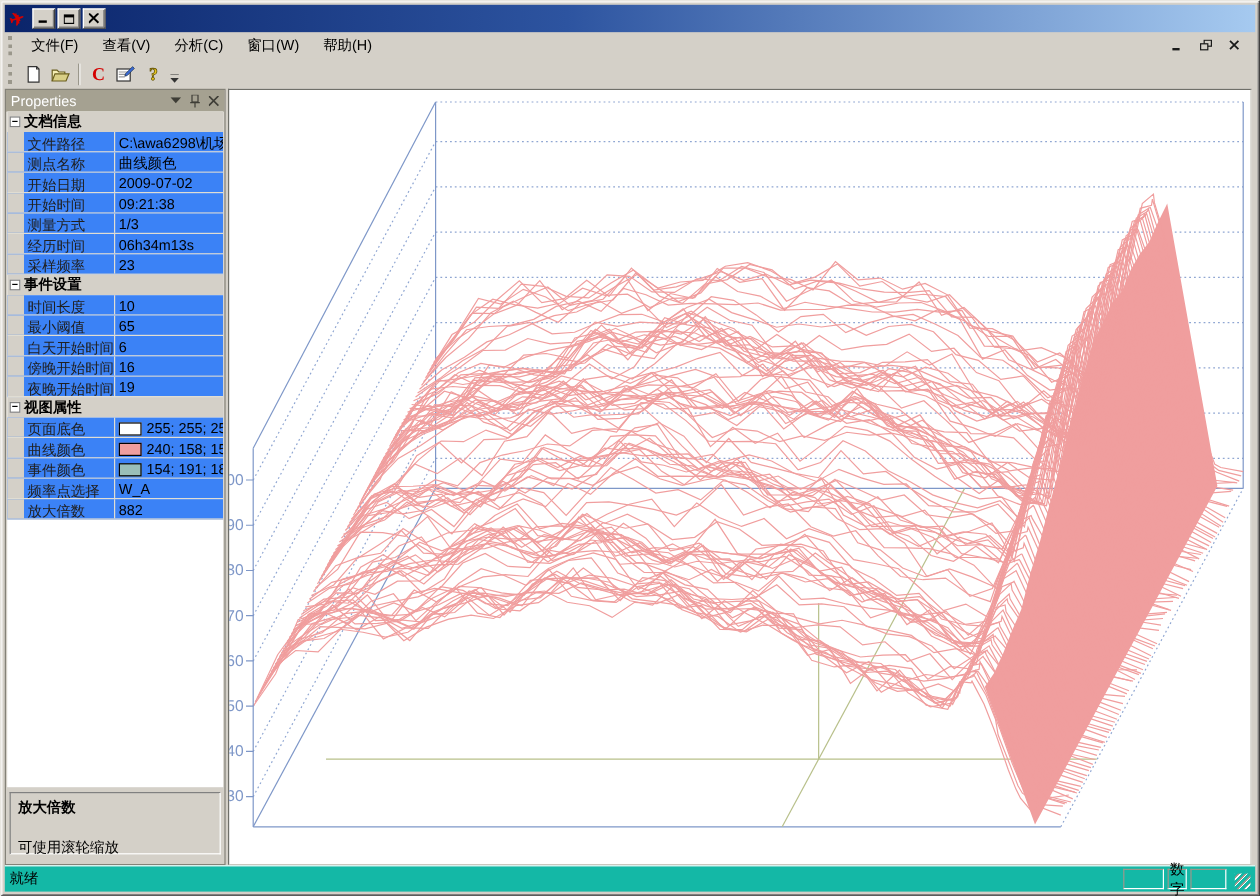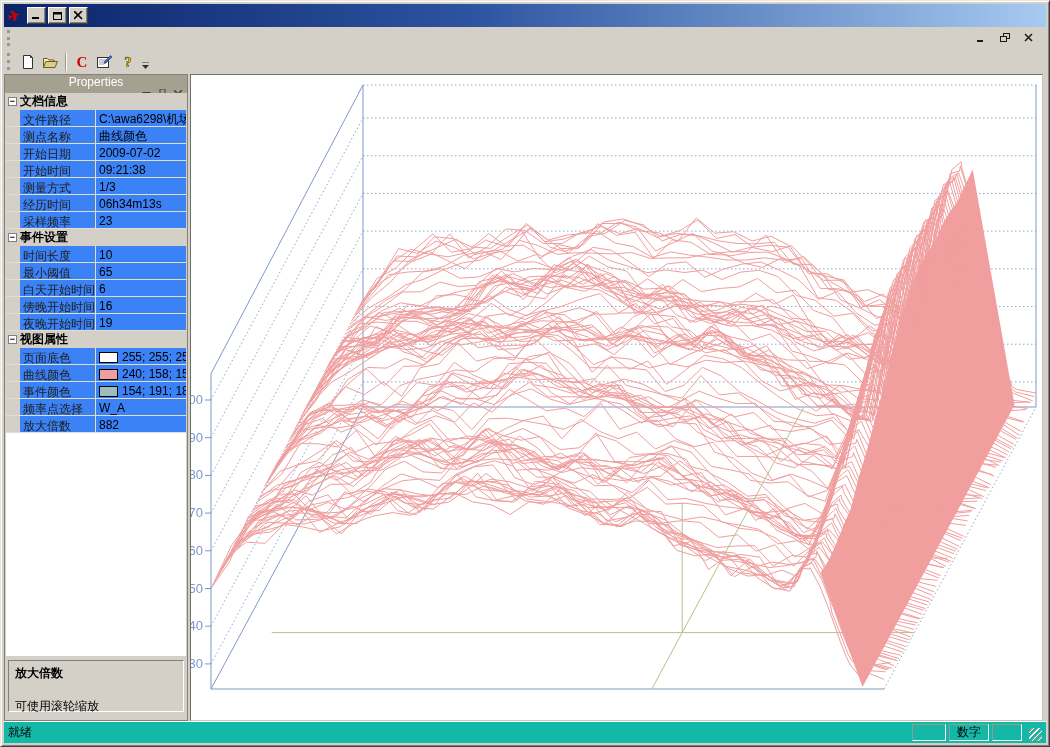--- a/index.html
+++ b/index.html
@@ -28,21 +28,21 @@
   
   .toolbar{position:absolute;left:3px;top:48px;right:3px;height:25px;background:#d4d0c8;
     display:flex;align-items:center;}
   .tool-btn{width:23px;height:22px;display:flex;align-items:center;justify-content:center;}
   .tool-sep{width:2px;height:18px;border-left:1px solid #9a978b;border-right:1px solid #fff;margin:0 3px;}
   .tool-more{width:12px;height:22px;display:flex;align-items:flex-end;justify-content:center;padding-bottom:3px;}
   
   .props{position:absolute;left:3px;top:73px;width:184px;bottom:25px;background:#d4d0c8;
     border:1px solid #848278;}
   .props-header{position:absolute;left:0;top:0;right:0;height:18px;background:#a5a191;
-    color:#fff;display:flex;align-items:center;padding:0 4px;font-size:12px;flex-direction:column;}
+    color:#fff;display:flex;align-items:center;padding:0 4px;font-size:12px;}
   .ph-icons{margin-left:auto;display:flex;align-items:center;gap:7px;color:#3e3d36;}
   .props-body{position:absolute;left:1px;right:1px;top:18px;bottom:64px;background:#fff;overflow:hidden;}
   .cat-row{height:17px;background:#d4d0c8;display:flex;align-items:center;font-weight:bold;color:#000;}
   .cat-box{width:9px;height:9px;border:1px solid #808080;background:#fff;margin:0 3px 0 2px;
     font-size:9px;line-height:7px;text-align:center;color:#000;flex:0 0 auto;}
   .prop-row{height:17px;display:flex;align-items:stretch;background:#3b82f6;border-bottom:1px solid #e0ddd3;}
   .prop-indent{width:14px;background:#d4d0c8;flex:0 0 auto;}
   .prop-label{width:76px;flex:0 0 auto;padding:2px 0 0 3px;color:#202020;white-space:nowrap;overflow:hidden;
     border-right:1px solid #e0ddd3;}
   .prop-value{flex:1;padding:2px 0 0 3px;color:#000;white-space:nowrap;overflow:hidden;display:flex;align-items:center;}
@@ -86,20 +86,21 @@
     </span>
     <span class="tb-btn">
       <svg width="9" height="9">
           <path d="M0 0 L8 8 M8 0 L0 8" stroke="#000" stroke-width="1.6"></path>
         </svg>
     </span>
   </div>
 
   <div class="menubar">
     <span class="grip"></span>
+    <span id="menu-items"><span class="menu-item">文件(F)</span><span class="menu-item">查看(V)</span><span class="menu-item">分析(C)</span><span class="menu-item">窗口(W)</span><span class="menu-item">帮助(H)</span></span>
     <span class="mdi-btns">
       <span class="mdi-btn">
         <svg width="10" height="10">
             <rect x="1" y="7" width="6" height="2" fill="#1a1a1a"></rect>
           </svg>
       </span>
       <span class="mdi-btn">
         <svg width="11" height="11">
           <rect x="3.5" y="0.5" width="6" height="5" fill="none" stroke="#1a1a1a"></rect>
           <rect x="0.5" y="3.5" width="6" height="5" fill="#d4d0c8" stroke="#1a1a1a"></rect>
@@ -458,18 +459,18 @@
           <line x1="204" y1="662.9" x2="210" y2="662.9" stroke="#7e97c8" stroke-width="1"></line>
           <text x="202" y="666.9" text-anchor="end" font-size="13" fill="#7e97c8" font-family="Liberation Sans, sans-serif">30</text>
         </g>
       </svg>
   </div>
 
   <div class="statusbar">
     <span>就绪</span>
     <span class="status-right">
       <span class="status-panel" style="width:34px"></span>
-      <span class="status-panel" style="width:40px">数字</span>
+      <span class="status-panel" style="width:16px">数字</span>
       <span class="status-panel" style="width:30px"></span>
       <span class="size-grip"></span>
     </span>
   </div>
 </div>
 
 </body></html>

